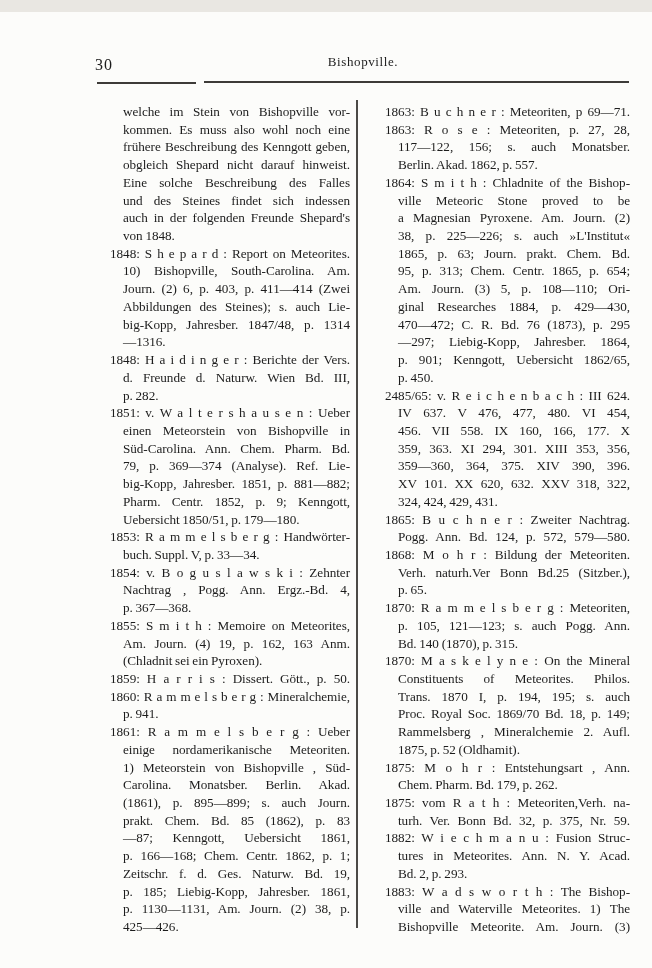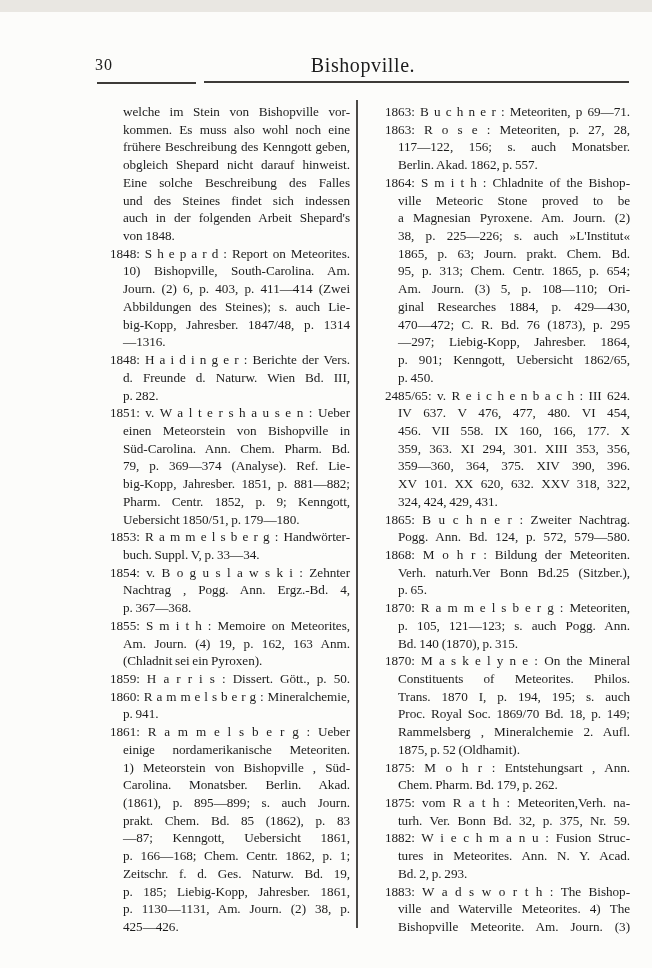--- a/index.html
+++ b/index.html
@@ -12,21 +12,21 @@
     font-family:Liberation Serif, serif;
     overflow:hidden;
   }
   .page-number{
     position:absolute;left:95px;top:44px;
     font-size:16px;letter-spacing:1px;
   }
   .running-title{
     position:absolute;left:363px;top:42px;
     transform:translateX(-50%);
-    font-size:20px;letter-spacing:0.6px;
+    font-size:13px;letter-spacing:0.6px;
   }
   .rule{position:absolute;background:#3d3b38;height:2px;}
   .rule-a{left:97px;top:70px;width:99px;height:1.6px;}
   .rule-b{left:204px;top:69px;width:425px;}
   .col{position:absolute;top:91px;}
   .col-left{left:110px;width:240px;}
   .col-right{left:385px;width:245px;}
   .divider{
     position:absolute;left:356px;top:88px;
     width:1.5px;height:828px;background:#4c4a47;
@@ -57,21 +57,21 @@
   <div class="divider"></div>
 
   <section class="col col-left">
       <div class="entry">
         <div class="line cont">welche im Stein von Bishopville vor-</div>
         <div class="line cont">kommen. Es muss also wohl noch eine</div>
         <div class="line cont">frühere Beschreibung des Kenngott geben,</div>
         <div class="line cont">obgleich Shepard nicht darauf hinweist.</div>
         <div class="line cont">Eine solche Beschreibung des Falles</div>
         <div class="line cont">und des Steines findet sich indessen</div>
-        <div class="line cont">auch in der folgenden Arbeit Shepard's</div>
+        <div class="line cont">auch in der folgenden Freunde Shepard's</div>
         <div class="line cont endline">von 1848.</div>
       </div>
       <div class="entry">
         <div class="line">1848: S h e p a r d : Report on Meteorites.</div>
         <div class="line cont">10) Bishopville, South-Carolina. Am.</div>
         <div class="line cont">Journ. (2) 6, p. 403, p. 411—414 (Zwei</div>
         <div class="line cont">Abbildungen des Steines); s. auch Lie-</div>
         <div class="line cont">big-Kopp, Jahresber. 1847/48, p. 1314</div>
         <div class="line cont endline">—1316.</div>
       </div>
@@ -187,17 +187,17 @@
         <div class="line">1875: vom R a t h : Meteoriten,Verh. na-</div>
         <div class="line cont">turh. Ver. Bonn Bd. 32, p. 375, Nr. 59.</div>
       </div>
       <div class="entry">
         <div class="line">1882: W i e c h m a n u : Fusion Struc-</div>
         <div class="line cont">tures in Meteorites. Ann. N. Y. Acad.</div>
         <div class="line cont endline">Bd. 2, p. 293.</div>
       </div>
       <div class="entry">
         <div class="line">1883: W a d s w o r t h : The Bishop-</div>
-        <div class="line cont">ville and Waterville Meteorites. 4) The</div>
+        <div class="line cont">ville and Waterville Meteorites. 1) The</div>
         <div class="line cont">Bishopville Meteorite. Am. Journ. (3)</div>
       </div>
     </section>
 </div>
 
 </body></html>

